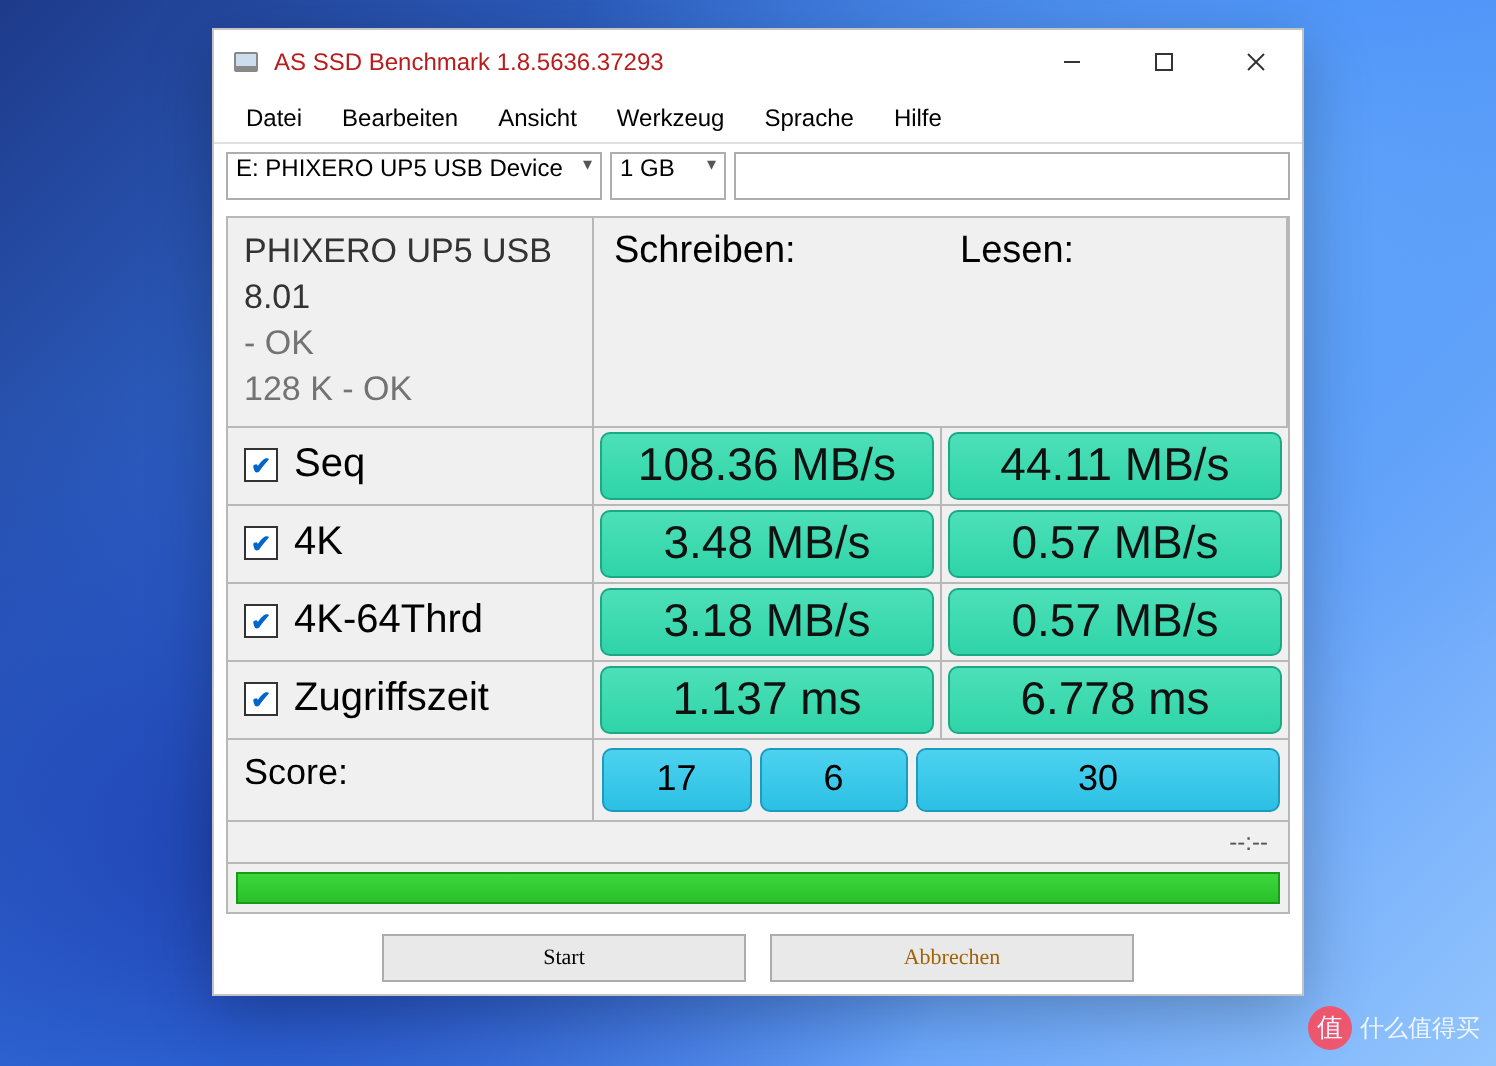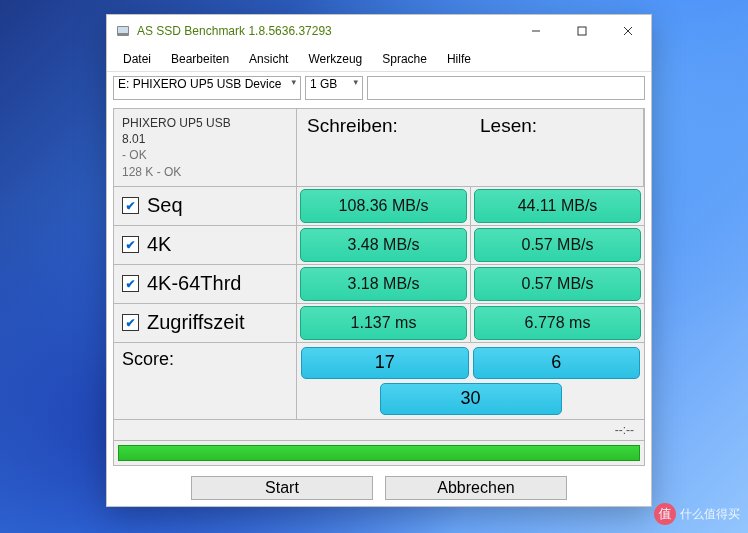--- a/index.html
+++ b/index.html
@@ -1,55 +1,55 @@
 <!DOCTYPE html>
 <html><head>
 <meta charset="utf-8">
 <style>
 body{margin:0;font-family:"Microsoft YaHei",Tahoma,sans-serif;font-size:13px;background:linear-gradient(135deg,#3b82f6 0%,#60a5fa 25%,#93c5fd 50%,#bfdbfe 75%,#dbeafe 100%);width:748px;height:533px;overflow:hidden;position:relative}
 .win11-bg{position:absolute;inset:0;background:radial-gradient(ellipse at 20% 80%,#1e40af 0%,transparent 40%),radial-gradient(ellipse at 80% 20%,#60a5fa 0%,transparent 40%),linear-gradient(135deg,#1e3a8a,#3b82f6,#93c5fd)}
 .window{position:absolute;left:106px;top:14px;width:544px;background:#fff;border:1px solid #c4c4c4;box-shadow:0 8px 30px rgba(0,0,0,.25)}
 .titlebar{height:32px;display:flex;align-items:center;padding:0 0 0 8px;background:#fff}
 .titlebar .ico{width:16px;height:16px;margin-right:6px;display:inline-block}
-.titlebar .title{flex:1;font-size:12px;color:#4d7c0f}
+.titlebar .title{flex:1;font-size:12px;color:#b91c1c}
 .winbtns{display:flex}
 .winbtn{width:46px;height:32px;display:flex;align-items:center;justify-content:center;color:#333}
 .menubar{height:24px;display:flex;align-items:center;padding:0 6px;border-bottom:1px solid #e0e0e0;font-size:12px}
 .menubar span{padding:2px 10px}
 .toolbar{display:flex;align-items:center;padding:4px 6px;gap:4px}
 .drop{border:1px solid #aeaeae;background:#fff;height:22px;display:flex;align-items:flex-start;padding:0 4px;font-size:12px}
 .drop.drive{width:178px;justify-content:space-between}
 .drop.size{width:48px;justify-content:space-between}
 .caret{font-size:9px;color:#555}
 .txtbox{flex:1;height:22px;border:1px solid #aeaeae;background:#fff}
 .panel{margin:4px 6px;border:1px solid #b8b8b8;background:#f0f0f0}
 .hdr{display:flex;border-bottom:1px solid #b8b8b8}
 .hdr .cell{padding:6px 10px;font-size:19px}
-.hdr .c0{width:166px;border-right:1px solid #b8b8b8;font-size:12px;line-height:1.35;padding:6px 8px}
+.hdr .c0{width:166px;border-right:1px solid #b8b8b8;font-size:17px;line-height:1.35;padding:6px 8px}
 .hdr .c1,.hdr .c2{flex:1;border-right:1px solid #b8b8b8}
 .hdr .c2{border-right:none}
 .devinfo{font-size:12px;color:#333}
 .ok{color:#737373}
 .row{display:flex;border-bottom:1px solid #b8b8b8;height:38px;align-items:stretch}
 .row .lab{width:166px;border-right:1px solid #b8b8b8;display:flex;align-items:center;padding:0 8px;font-size:20px}
 .chk{width:15px;height:15px;border:1px solid #333;background:#fff;margin-right:8px;display:inline-flex;align-items:center;justify-content:center;color:#0066cc;font-size:12px;font-weight:bold}
 .valcell{flex:1;border-right:1px solid #b8b8b8;display:flex;align-items:center;justify-content:center;padding:3px}
 .valcell:last-child{border-right:none}
-.badge{background:linear-gradient(#4de0b8,#2fd4a8);border:1px solid #1ba885;border-radius:5px;width:100%;height:100%;display:flex;align-items:center;justify-content:center;font-size:16px;color:#111}
+.badge{background:linear-gradient(#4de0b8,#2fd4a8);border:1px solid #1ba885;border-radius:5px;width:100%;height:100%;display:flex;align-items:center;justify-content:center;font-size:23px;color:#111}
 .scorerow{display:flex;border-bottom:1px solid #b8b8b8}
 .scorerow .lab{width:166px;border-right:1px solid #b8b8b8;padding:6px 8px;font-size:18px}
-.scorebox{flex:1;padding:4px;display:flex;flex-direction:column;align-items:flex-end;gap:4px}
+.scorebox{flex:1;padding:4px;display:flex;flex-direction:row;align-items:flex-end;gap:4px}
 .scoreline{display:flex;width:100%;gap:4px}
 .sbadge{background:linear-gradient(#4dd2f0,#2bc0e4);border:1px solid #1a9cc0;border-radius:5px;flex:1;height:30px;display:flex;align-items:center;justify-content:center;font-size:18px}
 .sbadge.total{flex:0 0 180px;margin:0 auto}
 .timerow{display:flex;justify-content:flex-end;padding:3px 10px;font-size:12px;color:#555;border-bottom:1px solid #b8b8b8}
 .progress{height:14px;margin:4px;background:linear-gradient(#3bd83b,#2ac02a);border:1px solid #1a9a1a}
 .btnrow{display:flex;justify-content:center;gap:12px;padding:6px}
-.btn{width:180px;height:22px;border:1px solid #adadad;background:#e9e9e9;font-size:16px;display:flex;align-items:center;justify-content:center;font-family:Liberation Sans, sans-serif}
-.btn.disabled{color:#000000}
+.btn{width:180px;height:22px;border:1px solid #adadad;background:#e9e9e9;font-size:11px;display:flex;align-items:center;justify-content:center;font-family:Liberation Serif, serif}
+.btn.disabled{color:#a16207}
 .watermark{position:absolute;right:8px;bottom:8px;color:#fff;font-size:12px;opacity:.85;display:flex;align-items:center;gap:4px}
 .watermark .logo{width:22px;height:22px;border-radius:50%;background:#ff4757;display:flex;align-items:center;justify-content:center;color:#fff;font-size:13px}
 </style>
 </head>
 <body>
 <div class="win11-bg"></div>
 
 <div class="window">
   <div class="titlebar">
     <span class="ico">

